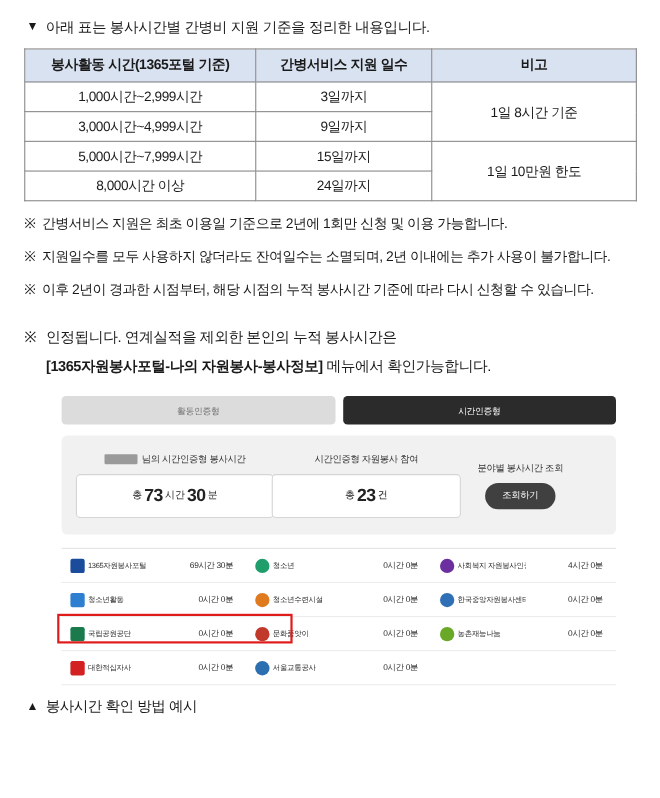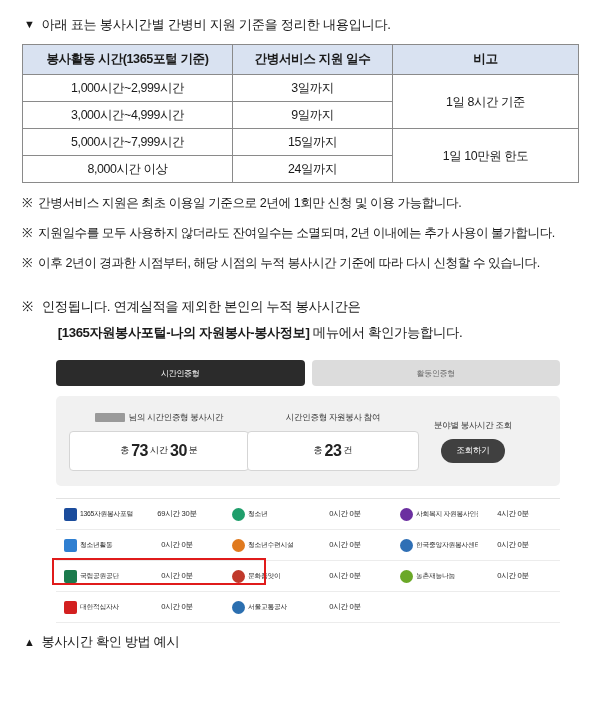--- a/index.html
+++ b/index.html
@@ -90,21 +90,20 @@
     align-items: flex-start;
     gap: 9px;
     font-size: 13.4px;
     letter-spacing: -0.4px;
     line-height: 26px;
   }
   .block-note .body { flex: 1; }
   .block-note .menu-path {
     font-weight: bold;
     font-size: 13.2px;
-    margin-left: 16px;
   }
 
   
   .shot {
     margin: 14px 0 0 34px;
     width: 504px;
     position: relative;
   }
   .tabs {
     display: flex;
@@ -226,21 +225,21 @@
   .logo-mark.sq { border-radius: 2px; }
   .org-name {
     font-size: 6.8px;
     color: #2b2b2b;
     letter-spacing: -0.3px;
     white-space: nowrap;
     overflow: hidden;
   }
   .org-hours {
     flex: 1;
-    text-align: center;
+    text-align: right;
     padding-right: 12px;
     font-size: 7.6px;
     color: #2b2b2b;
     letter-spacing: -0.3px;
   }
   .highlight-box {
     position: absolute;
     left: -4px;
     top: 198px;
     width: 214px;
@@ -327,25 +326,25 @@
       <div>인정됩니다. 연계실적을 제외한 본인의 누적 봉사시간은</div>
       <div>
         <span class="menu-path">[1365자원봉사포털-나의 자원봉사-봉사정보]</span><span> 메뉴에서 확인가능합니다.</span>
       </div>
     </div>
   </div>
 
   <div class="shot">
 
     <div class="tabs">
+      <div class="tab inactive">
+        <span>활동인증형</span>
+      </div>
       <div class="tab active">
         <span>시간인증형</span>
-      </div>
-      <div class="tab inactive">
-        <span>활동인증형</span>
       </div>
     </div>
 
     <div class="stats-panel">
       <div class="stat-col c1">
         <div class="stat-title">
           <span class="name-redact"></span>
           <span>님의 시간인증형 봉사시간</span>
         </div>
         <div class="stat-box">

